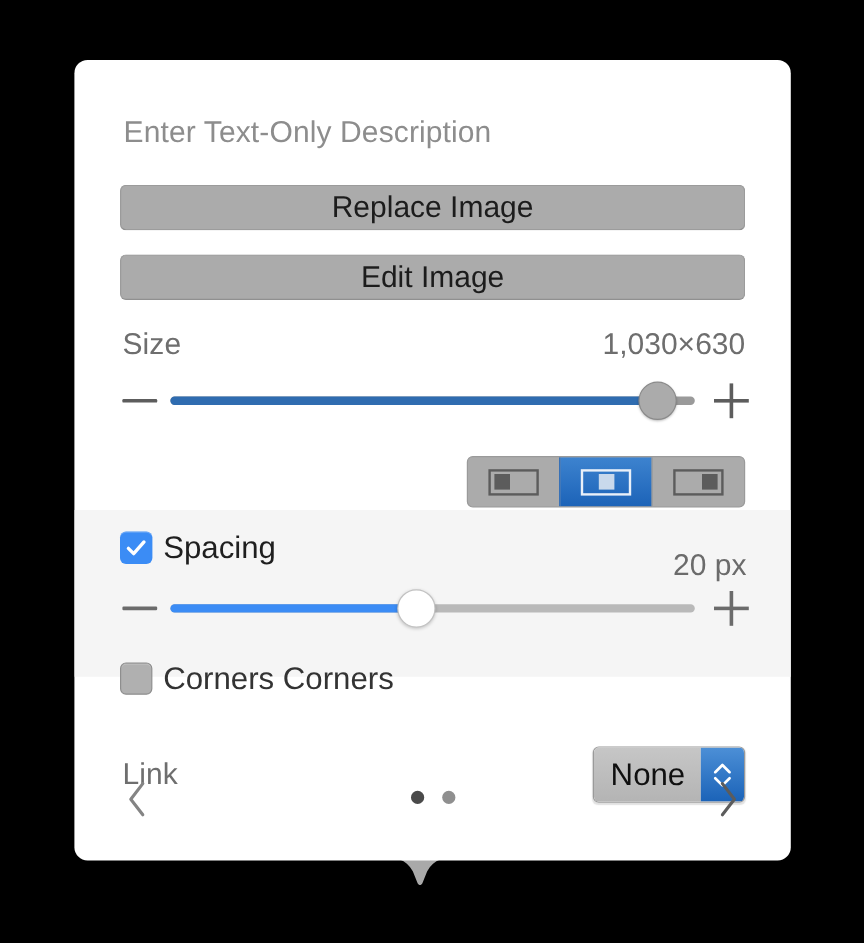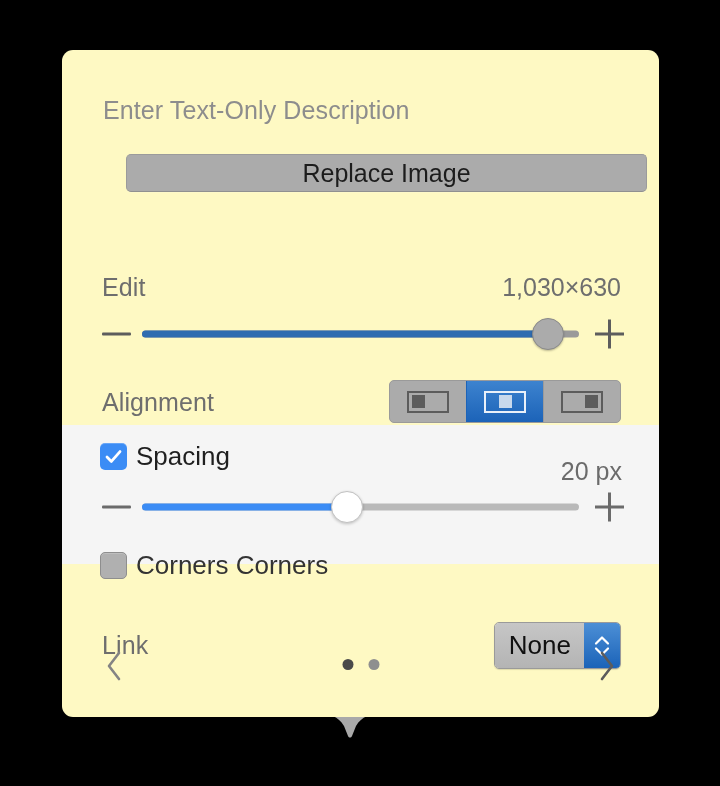--- a/index.html
+++ b/index.html
@@ -20,21 +20,21 @@
     background: #000000;
   }
 
   
   .popover {
     position: absolute;
     left: 62px;
     top: 50px;
     width: 597px;
     height: 667px;
-    background: #fef9c3;
+    background: #ffffff;
     border-radius: 11px;
     overflow: hidden;
   }
 
   .popover-tail {
     position: absolute;
     left: 318px;
     top: 714px;
     width: 64px;
     height: 30px;
@@ -85,21 +85,20 @@
     border-bottom-color: #909090;
     border-radius: 5px;
     box-shadow: 0 1px 0 rgba(255,255,255,0.10);
     color: #1c1c1c;
     font-size: 25px;
     display: flex;
     align-items: center;
     justify-content: center;
     box-sizing: border-box;
     cursor: default;
-    margin-left: 26px;
   }
   #btn-replace { top: 104px; }
   #btn-edit    { top: 162px; }
 
   
   #row-size { top: 223px; height: 38px; }
   #row-size .label { position: absolute; left: 40px; top: 0; }
   #row-size .value { position: absolute; right: 38px; top: 0; }
 
   
@@ -365,36 +364,36 @@
       <path d="M0 0 H64 V0 C52 0 44 2 38 12 L34 22 C33 24 31 24 30 22 L26 12 C20 2 12 0 0 0 Z" fill="#a9a9a9"></path>
     </svg>
   </div>
 
   <div class="popover">
 
     <div class="desc-placeholder">Enter Text-Only Description</div>
 
     <div class="push-btn" id="btn-replace">Replace Image</div>
 
+    <div class="push-btn" id="btn-edit">Edit Image</div>
 
     <div class="row" id="row-size">
-      <span class="label">Edit</span>
+      <span class="label">Size</span>
       <span class="value">1,030×630</span>
     </div>
 
     <div class="slider-row" id="slider-size">
       <div class="minus"></div>
       <div class="track track-bg"></div>
       <div class="track track-fill" id="size-fill" style="width: 406.41px;"></div>
       <div class="thumb" id="size-thumb" style="left: 486.41px;"></div>
       <div class="plus"></div>
     </div>
 
     <div class="row" id="row-alignment">
-      <span class="label">Alignment</span>
       <div class="segmented">
         <div class="seg">
           <span class="align-glyph left">
               <span class="blk"></span>
             </span>
         </div>
         <div class="seg selected">
           <span class="align-glyph center">
               <span class="blk"></span>
             </span>

